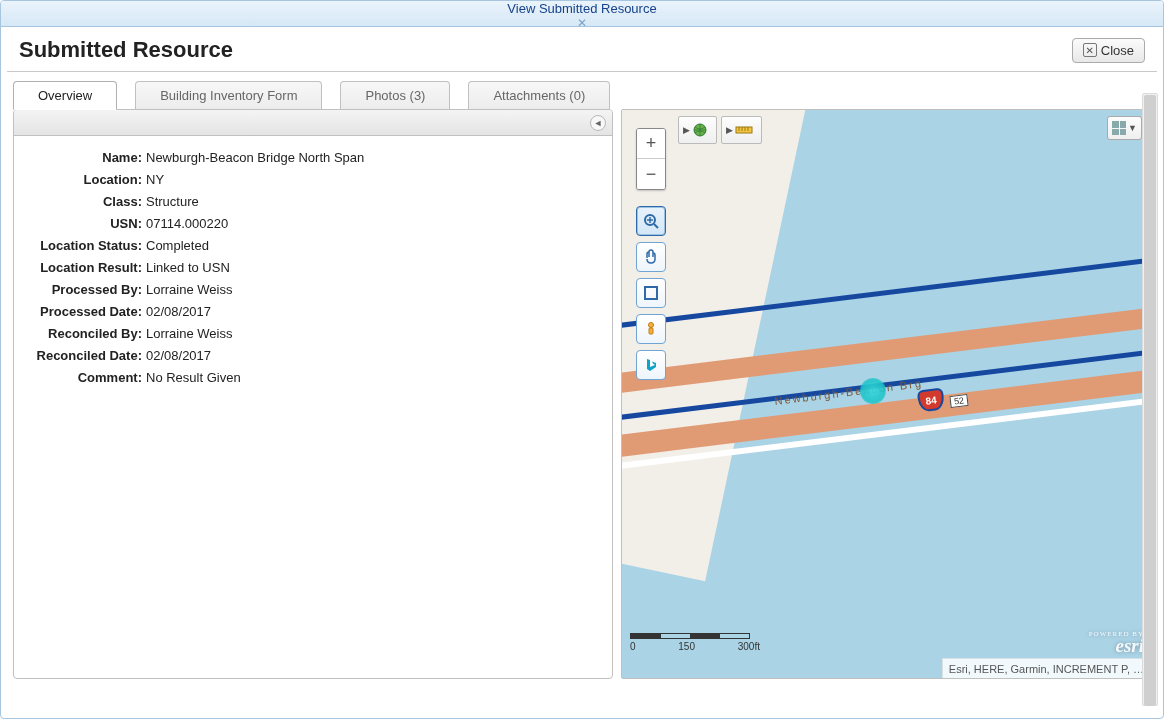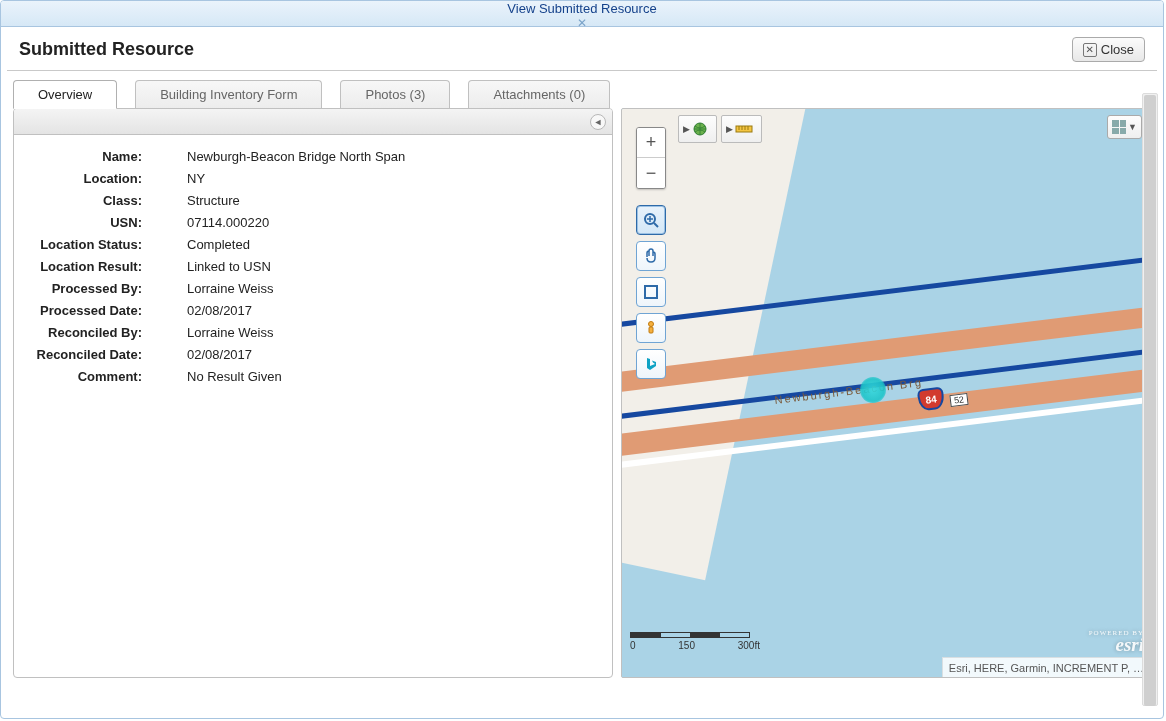--- a/index.html
+++ b/index.html
@@ -42,21 +42,21 @@
   }
   .header-row {
     display: flex;
     align-items: center;
     justify-content: space-between;
     padding: 10px 12px 8px 12px;
     border-bottom: 1px solid #c9c9c9;
     margin: 0 6px;
   }
   .page-title {
-    font-size: 18px;
+    font-size: 22px;
     font-weight: bold;
     color: #222;
   }
   .close-btn {
     display: inline-flex;
     align-items: center;
     gap: 4px;
     background: linear-gradient(to bottom, #fbfbfb, #e8e8e8);
     border: 1px solid #aaa;
     border-radius: 4px;
@@ -130,21 +130,20 @@
     background: #f8f8f8;
     cursor: pointer;
   }
   .fields {
     padding: 12px 10px;
   }
   .field-row {
     display: flex;
     margin-bottom: 2px;
     line-height: 20px;
-    gap: 41px;
   }
   .field-label {
     width: 118px;
     text-align: right;
     font-weight: bold;
     color: #222;
     margin-right: 4px;
   }
   .field-value {
     color: #222;

